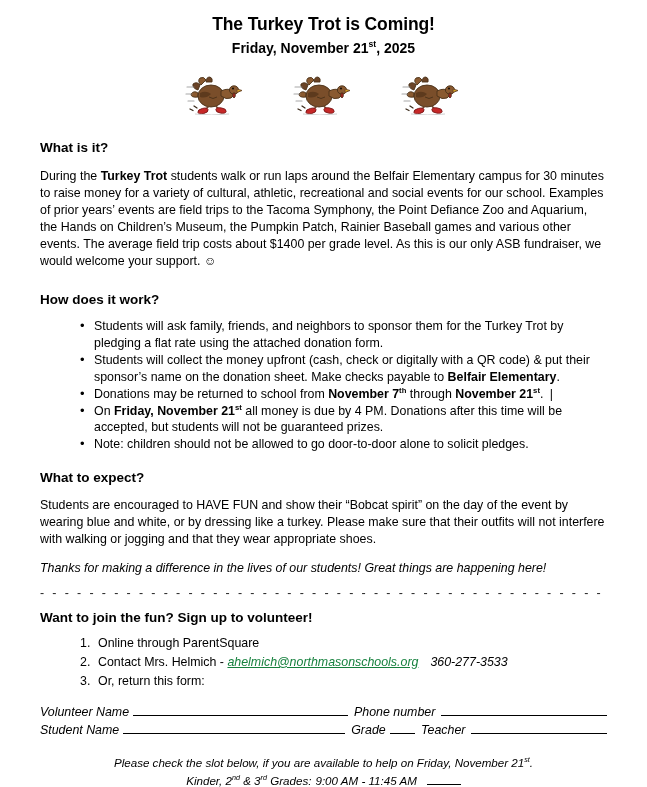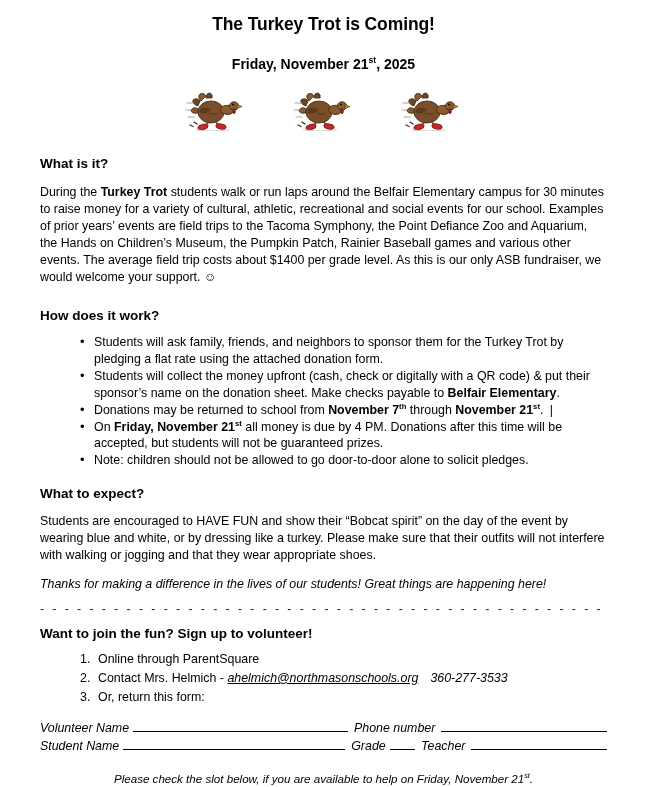--- a/index.html
+++ b/index.html
@@ -23,21 +23,21 @@
   .title-block { text-align: center; padding-top: 14px; }
   .doc-title {
     font-size: 17.5px;
     font-weight: bold;
     letter-spacing: -0.1px;
     line-height: 1.25;
   }
   .doc-subtitle {
     font-size: 14px;
     font-weight: bold;
-    margin-top: 20px;
+    margin-top: 4px;
     line-height: 1.25;
   }
   sup { font-size: 0.62em; vertical-align: super; line-height: 0; }
 
   
   .turkey-row {
     display: flex;
     justify-content: center;
     gap: 46px;
     margin-top: 16px;
@@ -96,21 +96,21 @@
 
   .dashes {
     font-size: 12.4px;
     letter-spacing: 2.4px;
     color: #222;
     white-space: nowrap;
     overflow: hidden;
   }
 
   a.link, .link {
-    color: #000000;
+    color: #15803d;
     text-decoration: underline;
   }
   .email-link { font-style: italic; font-weight: normal; }
 
   
   .form-line {
     font-size: 12.4px;
     font-style: italic;
     line-height: 1.5;
     white-space: nowrap;

